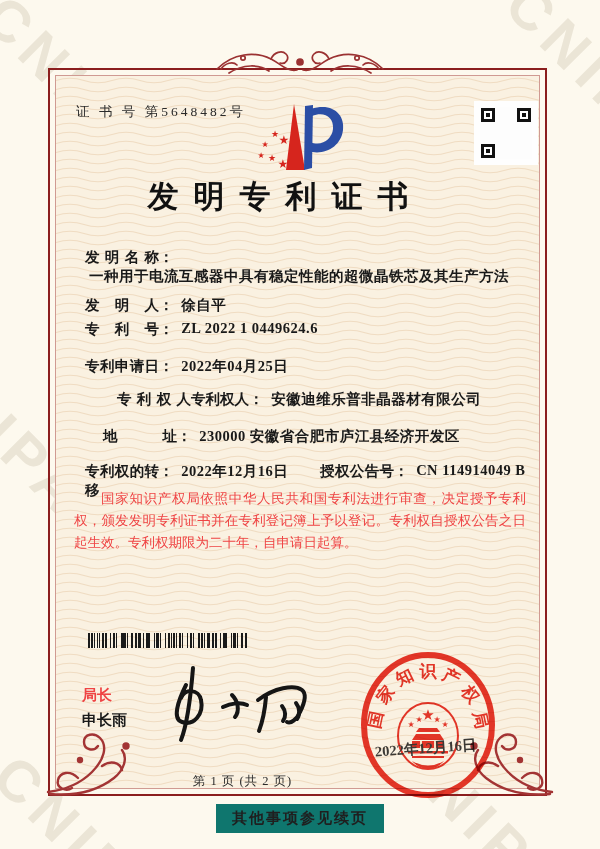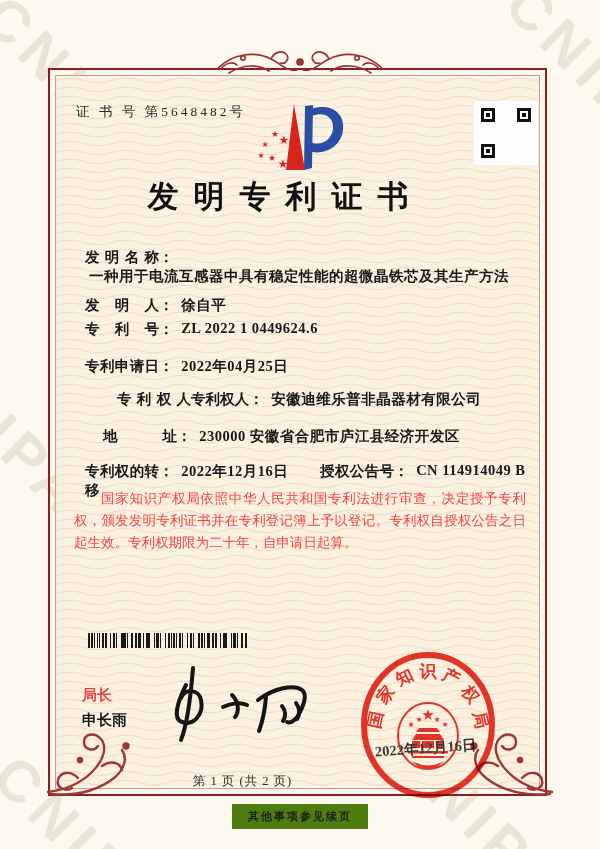--- a/index.html
+++ b/index.html
@@ -59,21 +59,21 @@
   .sig-name{position:absolute;left:82px;top:711px;font-size:15px;font-weight:bold;
       font-family:"Liberation Sans","DejaVu Sans",sans-serif;color:#1a1a1a;}
   .signature-svg{position:absolute;left:0;top:0;pointer-events:none;}
 
   
   .seal{position:absolute;left:358px;top:650px;overflow:visible;mix-blend-mode:multiply;opacity:.93;}
 
   
   .page-info{position:absolute;left:0;top:773px;width:485px;text-align:center;font-size:12.5px;color:#2a2a2a;letter-spacing:1px;}
   .note-box{position:absolute;left:50%;top:804px;transform:translateX(-50%);
-      background:#4d7c0f;padding:5px 16px;font-size:11px;font-weight:600;color:#1f1f1f;letter-spacing:2px;}
+      background:#0f766e;padding:5px 16px;font-size:15px;font-weight:600;color:#1f1f1f;letter-spacing:2px;}
 </style>
 </head>
 <body>
 
 <div id="page">
 
   <div class="wm" style="left:18px;top:-18px;">CNIPA</div>
   <div class="wm" style="left:540px;top:-30px;">CNIPA</div>
   <div class="wm" style="left:352px;top:212px;">CNIPA</div>
   <div class="wm" style="left:-52px;top:330px;">CNIPA</div>

